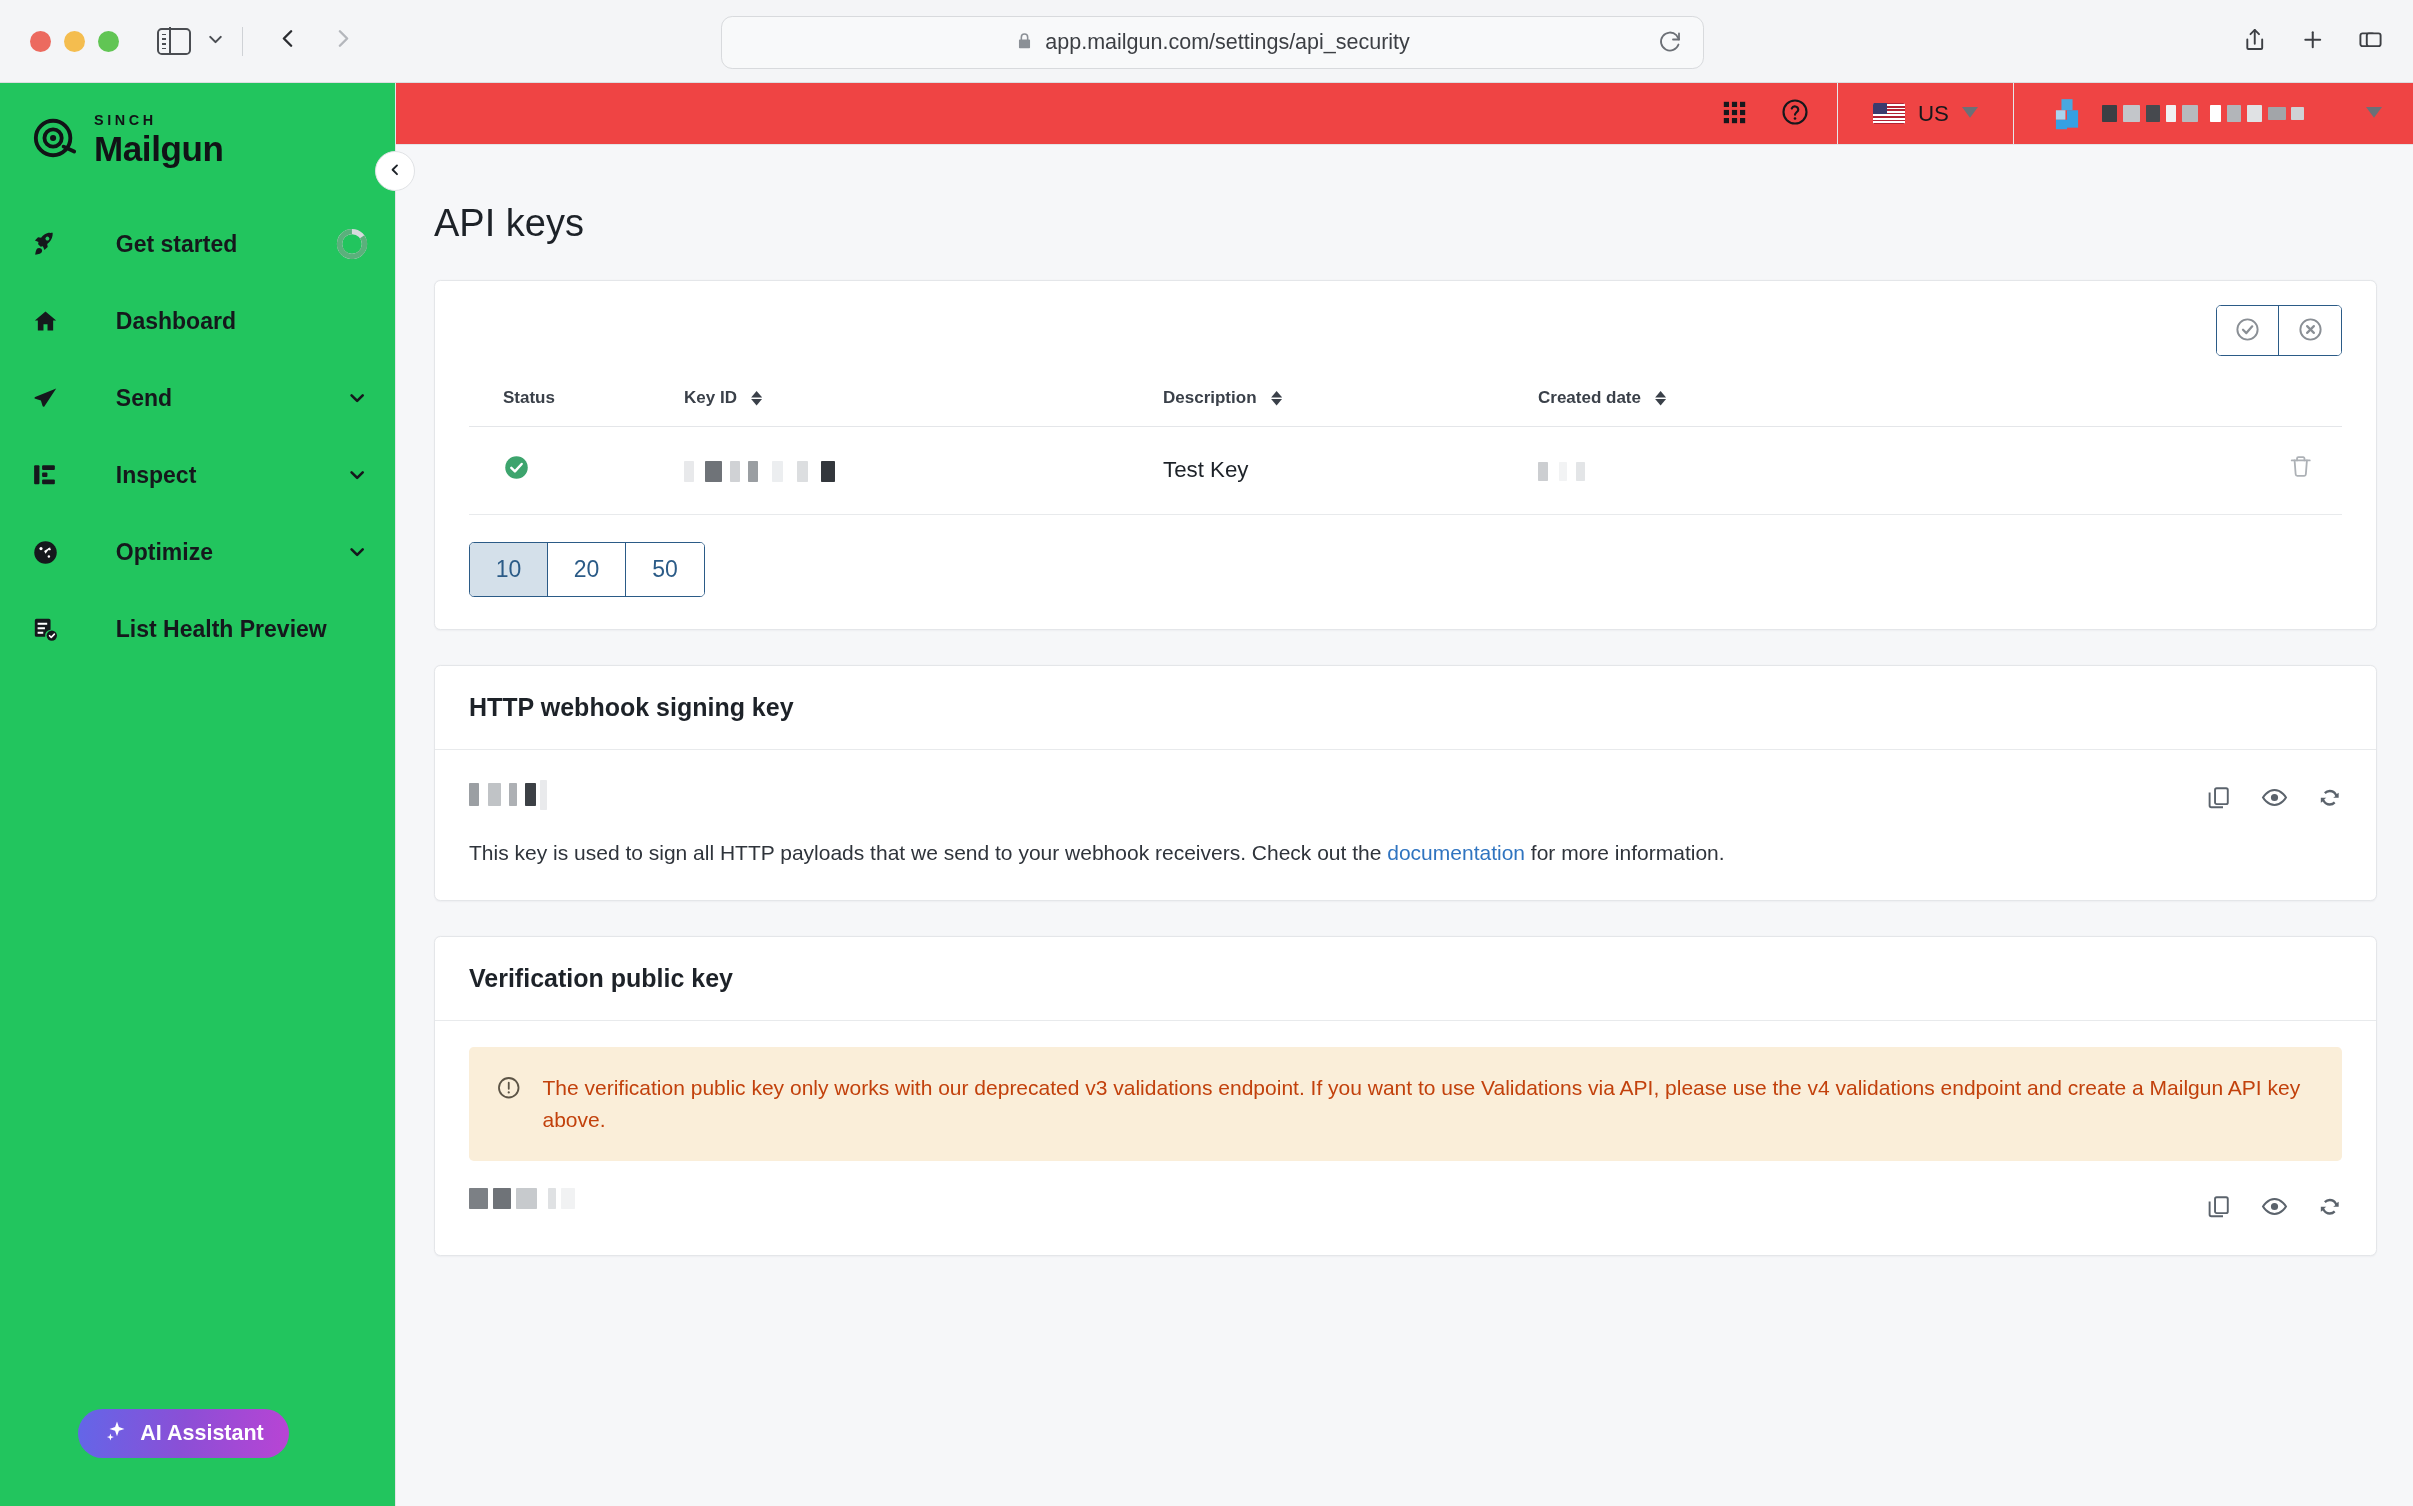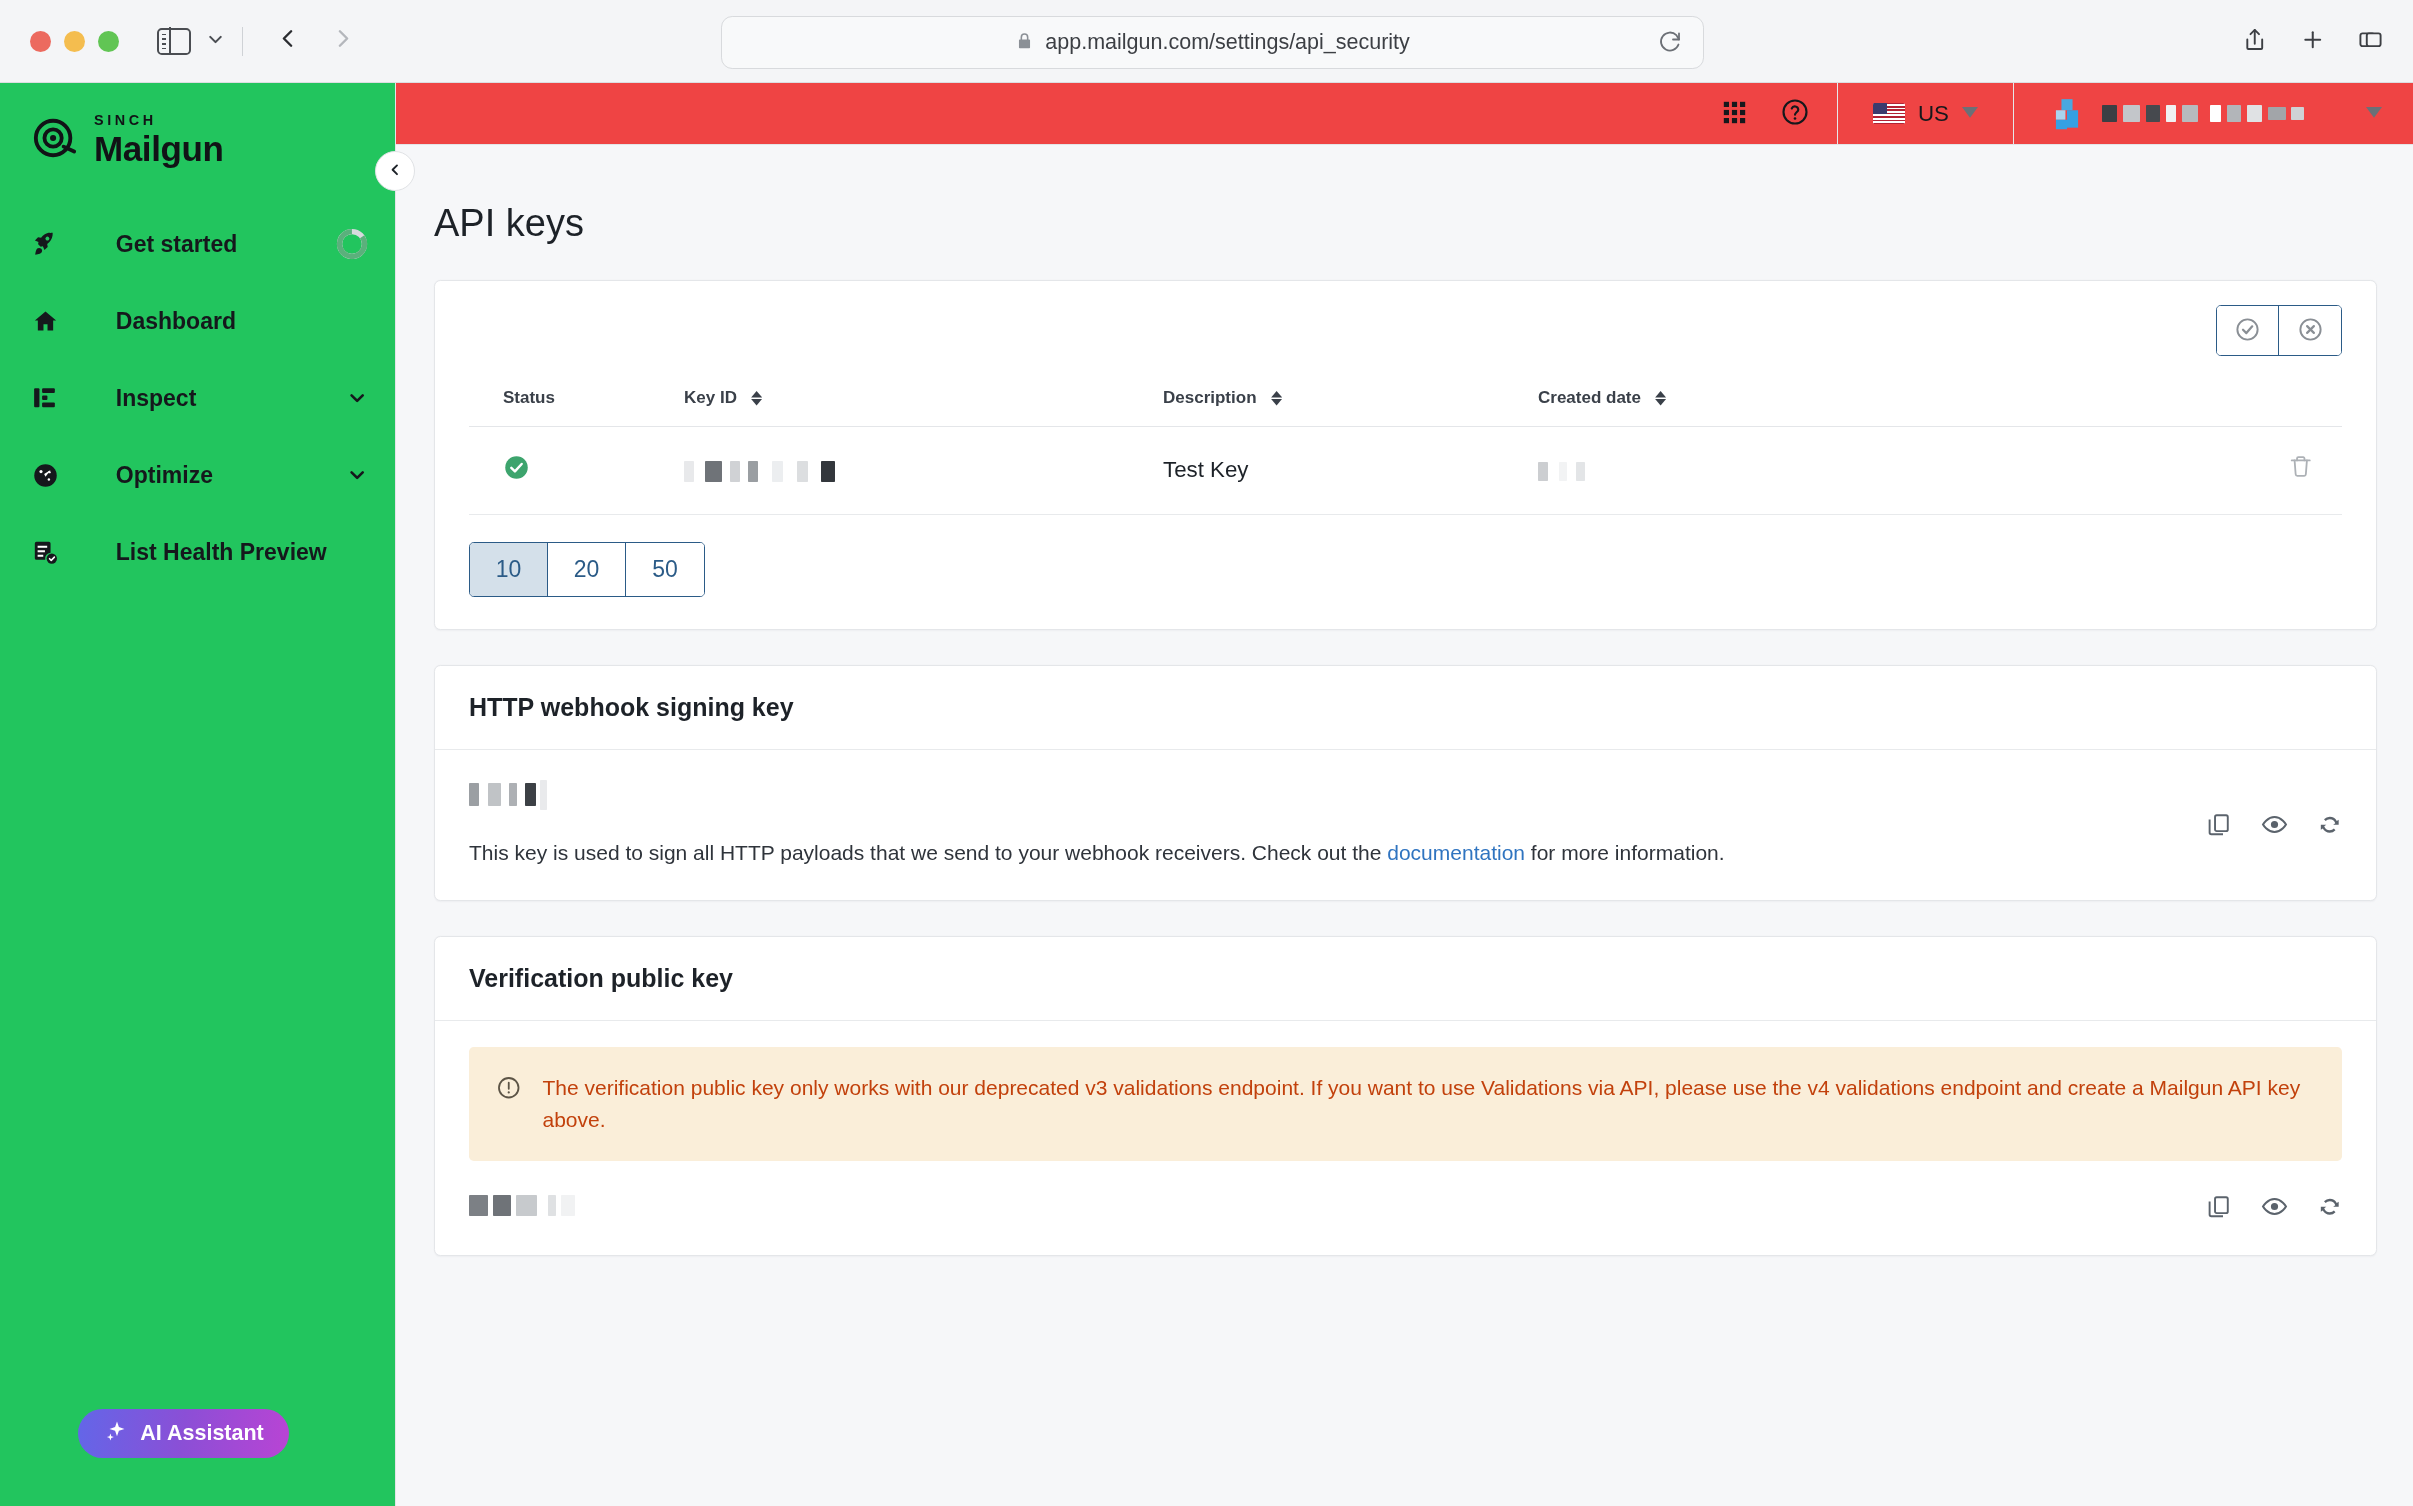--- a/index.html
+++ b/index.html
@@ -179,21 +179,21 @@
   .pager { display: inline-flex; border: 0.8px solid #2b5b87; border-radius: 4.8px; overflow: hidden; }
   .pg-btn {
     min-width: 78px; height: 53px; background: #ffffff; color: #2b5b87;
     font-size: 23px; display: flex; align-items: center; justify-content: center;
     border: none; border-right: 0.8px solid #2b5b87; cursor: pointer; font-family: inherit;
   }
   .pg-btn:last-child { border-right: none; }
   .pg-btn.active { background: #d4e0ea; }
 
   .card-body { padding: 30px 34px 32px 34px; position: relative; }
-  .key-value-row { display: flex; align-items: center; justify-content: space-between; }
+  .key-value-row { display: flex; align-items: flex-start; justify-content: space-between; }
   .key-actions { display: flex; align-items: center; gap: 29px; padding-top: 4.8px; }
   .help-text { font-size: 21px; color: #2f343b; margin-top: 27px; line-height: 1.5; }
   .link { color: #2f74c0; text-decoration: none; }
 
   .alert {
     margin: 25.5px 34px 0 34px;
     background: #faeed9; border-radius: 4.8px;
     display: flex; gap: 21px; padding: 25.5px 27px;
   }
   .alert-text { font-size: 21px; color: #c2410c; line-height: 1.52; }
@@ -323,20 +323,33 @@
     <div class="nav-item">
       <span class="nav-ico">
         <svg width="27" height="27" viewBox="0 0 24 24" fill="#15181c">
             <path d="M12 3 2.5 11h2.7v9h5v-5.6h3.6V20h5v-9h2.7L12 3z"></path>
           </svg>
       </span>
       <span class="nav-label">Dashboard</span>
       <span class="nav-trail"></span>
     </div>
 
+    <div class="nav-item">
+      <span class="nav-ico">
+        <svg width="27" height="27" viewBox="0 0 24 24" fill="#15181c">
+            <path d="M21.5 3.2 2.8 10.6c-.8.3-.8 1.4.1 1.6l5 1.5 1.5 5c.3.9 1.4.9 1.7.1L21.5 3.2z"></path>
+          </svg>
+      </span>
+      <span class="nav-label">Send</span>
+      <span class="nav-trail">
+        <svg width="22.3" height="22.3" viewBox="0 0 24 24" fill="none" stroke="#15181c" stroke-width="2.8" stroke-linecap="round" stroke-linejoin="round">
+            <polyline points="6 9 12 15 18 9"></polyline>
+          </svg>
+      </span>
+    </div>
 
     <div class="nav-item">
       <span class="nav-ico">
         <svg width="25.5" height="25.5" viewBox="0 0 24 24" fill="#15181c">
             <rect x="2" y="3" width="5" height="18" rx="1"></rect>
             <rect x="9.5" y="3" width="12" height="4.6" rx="1"></rect>
             <rect x="9.5" y="9.8" width="5" height="4.4" rx="1"></rect>
             <rect x="9.5" y="16.5" width="12" height="4.5" rx="1"></rect>
           </svg>
       </span>

